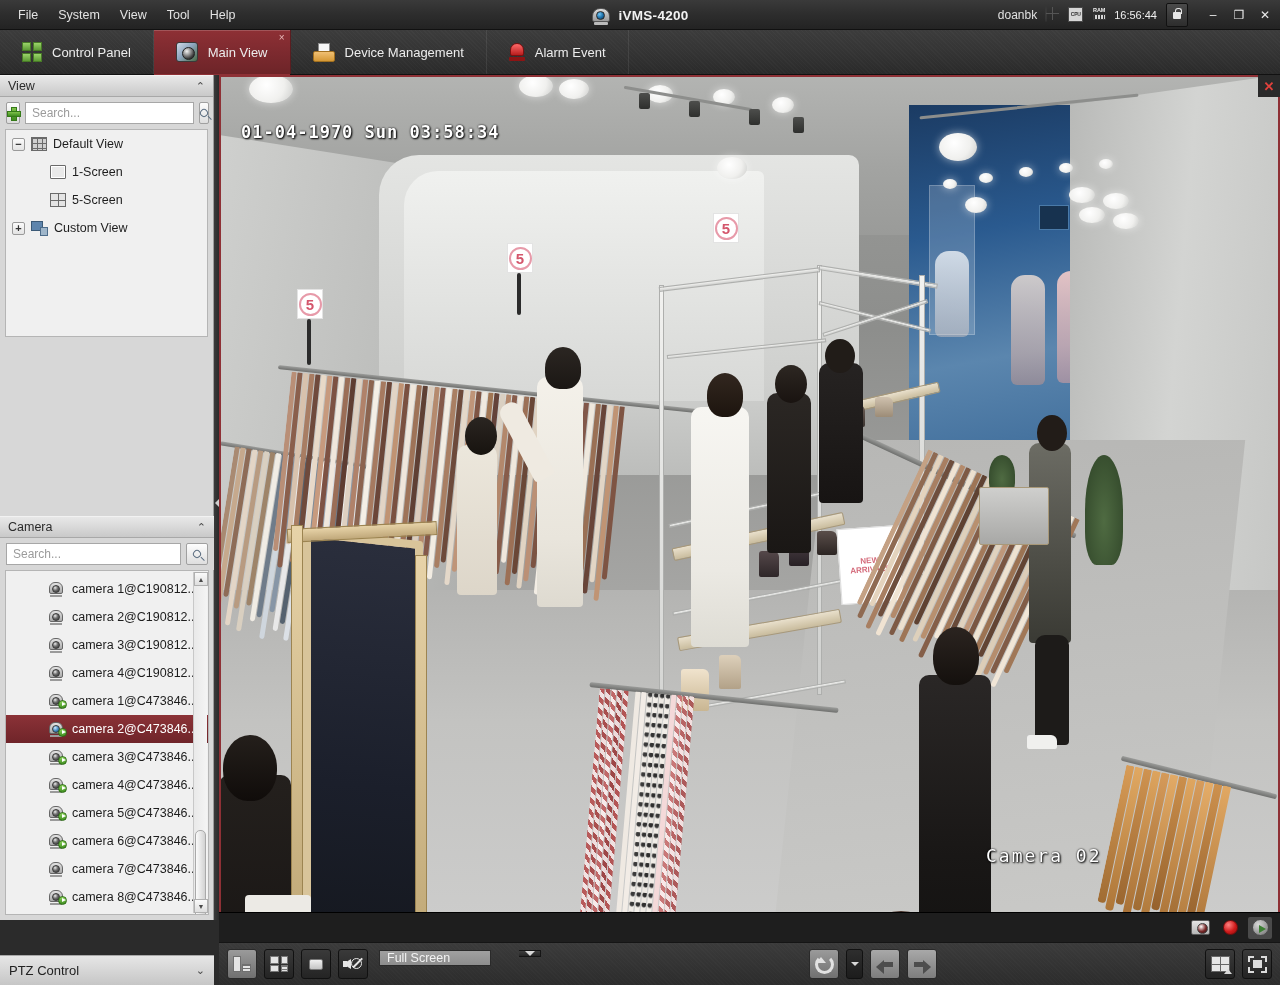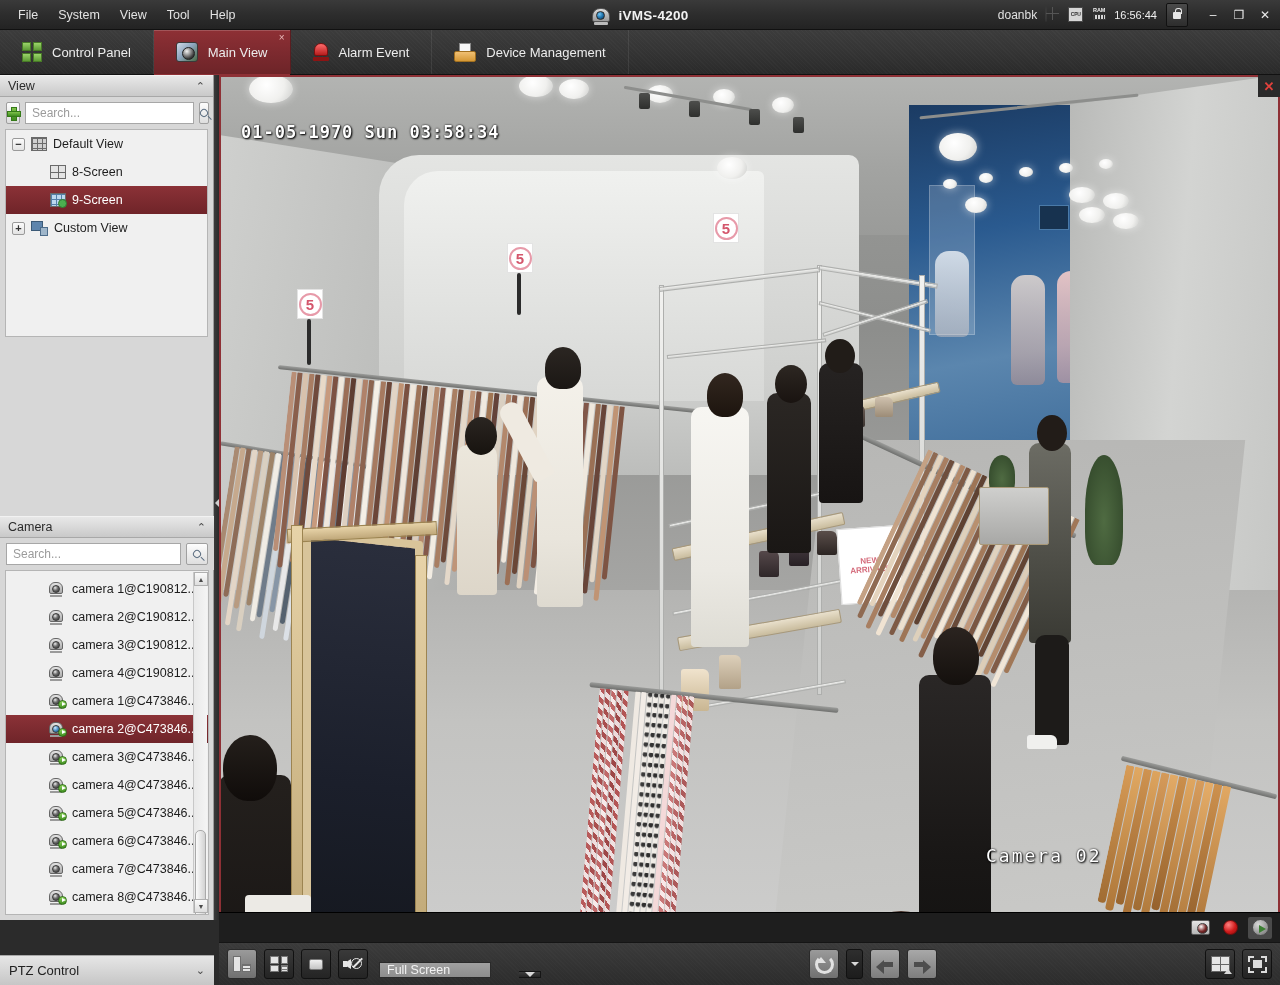--- a/index.html
+++ b/index.html
@@ -484,21 +484,21 @@
   }
   .ico-mute .box{ position:absolute;left:0;top:5px;width:4px;height:6px;background:#e6e6e6; }
   .ico-mute .no{
     position:absolute;right:1px;top:2px;width:11px;height:11px;border:1.6px solid #e6e6e6;border-radius:50%;
   }
   .ico-mute .no:after{
     content:"";position:absolute;left:-1px;top:3.4px;width:13px;height:1.6px;background:#e6e6e6;
     transform:rotate(-45deg);
   }
   .combo{
-    display:flex; align-items:flex-end; height:28px; margin-left:4px;gap:28px;
+    display:flex; align-items:flex-start; height:28px; margin-left:4px;gap:28px;
   }
   .combo-val{
     width:112px; background:linear-gradient(180deg,#a0a0a0,#8d8d8d); border:1px solid #2a2a2a;
     display:flex; align-items:center; padding-left:7px; font-size:12.5px; color:#f2f2f2;
   }
   .combo-arrow{
     width:22px; background:linear-gradient(180deg,#3e3e3e,#262626); border:1px solid #151515;
     border-left:none; display:flex;align-items:center;justify-content:center;
   }
   .combo-arrow:after{
@@ -607,33 +607,33 @@
           <i></i>
         </span>
       <span class="tab-label">Control Panel</span>
     </div>
     <div class="tab active">
       <span class="ico-mv"></span>
       <span class="tab-label">Main View</span>
       <span class="tab-close">×</span>
     </div>
     <div class="tab">
+      <span class="ico-dm">
+          <span class="sheet"></span>
+          <span class="tray"></span>
+        </span>
+      <span class="tab-label">Device Management</span>
+    </div>
+    <div class="tab">
       <span class="ico-alarm">
           <span class="dome"></span>
           <span class="base"></span>
         </span>
       <span class="tab-label">Alarm Event</span>
     </div>
-    <div class="tab">
-      <span class="ico-dm">
-          <span class="sheet"></span>
-          <span class="tray"></span>
-        </span>
-      <span class="tab-label">Device Management</span>
-    </div>
   </div>
 
   <div class="sidebar">
 
     <div class="panel-head">
       <span class="ph-title">View</span>
       <span class="chev">⌃</span>
     </div>
 
     <div class="search-row">
@@ -648,28 +648,28 @@
 
     <div class="tree-box" id="view-tree">
       <div class="tree-row">
         <span class="expander">−</span>
         <span class="ico-grid"></span>
         <span class="tree-label">Default View</span>
       </div>
       <div class="tree-row">
         <span class="indent"></span>
           <span class="indent"></span>
-        <span class="ico-grid g4"></span>
-        <span class="tree-label">8-Screen</span>
-      </div>
-      <div class="tree-row sel">
+        <span class="ico-one"></span>
+        <span class="tree-label">1-Screen</span>
+      </div>
+      <div class="tree-row">
         <span class="indent"></span>
           <span class="indent"></span>
-        <span class="ico-grid g9"></span>
-        <span class="tree-label">9-Screen</span>
+        <span class="ico-grid g4"></span>
+        <span class="tree-label">5-Screen</span>
       </div>
       <div class="tree-row">
         <span class="expander">+</span>
         <span class="ico-custom">
             <span class="mon"></span>
             <span class="pc"></span>
           </span>
         <span class="tree-label">Custom View</span>
       </div>
     </div>
@@ -1093,21 +1093,21 @@
         <div class="person" style="left:0px;top:700px;width:72px;height:218px;background:linear-gradient(180deg,#24201d 0%,#171413 100%);"></div>
         <div class="head" style="left:4px;top:660px;width:54px;height:66px;background:linear-gradient(180deg,#241f1b,#100c0a);border-radius:50% 50% 46% 46%;"></div>
         <div class="person" style="left:26px;top:820px;width:66px;height:96px;background:#eceae5;border-radius:4px;"></div>
 
         <div class="head" style="left:640px;top:836px;width:84px;height:86px;background:linear-gradient(180deg,#463129,#1e1612);border-radius:50% 50% 30% 30%;"></div>
 
         <div class="plant" style="left:866px;top:380px;width:38px;height:110px;"></div>
         <div class="plant" style="left:770px;top:380px;width:26px;height:40px;"></div>
         <div class="shelf" style="left:760px;top:412px;width:70px;height:58px;background:linear-gradient(180deg,#cfcfcd,#a8a8a6);"></div>
 
-        <div class="osd-time">01-05-1970 Sun 03:58:34</div>
+        <div class="osd-time">01-04-1970 Sun 03:58:34</div>
         <div class="osd-name">Camera 02</div>
       </div>
 
       <div class="vid-sel-border"></div>
       <div class="vid-close">✕</div>
     </div>
   </div>
 
   <div class="vid-overlay-bar">
     <div class="ov-btn">

